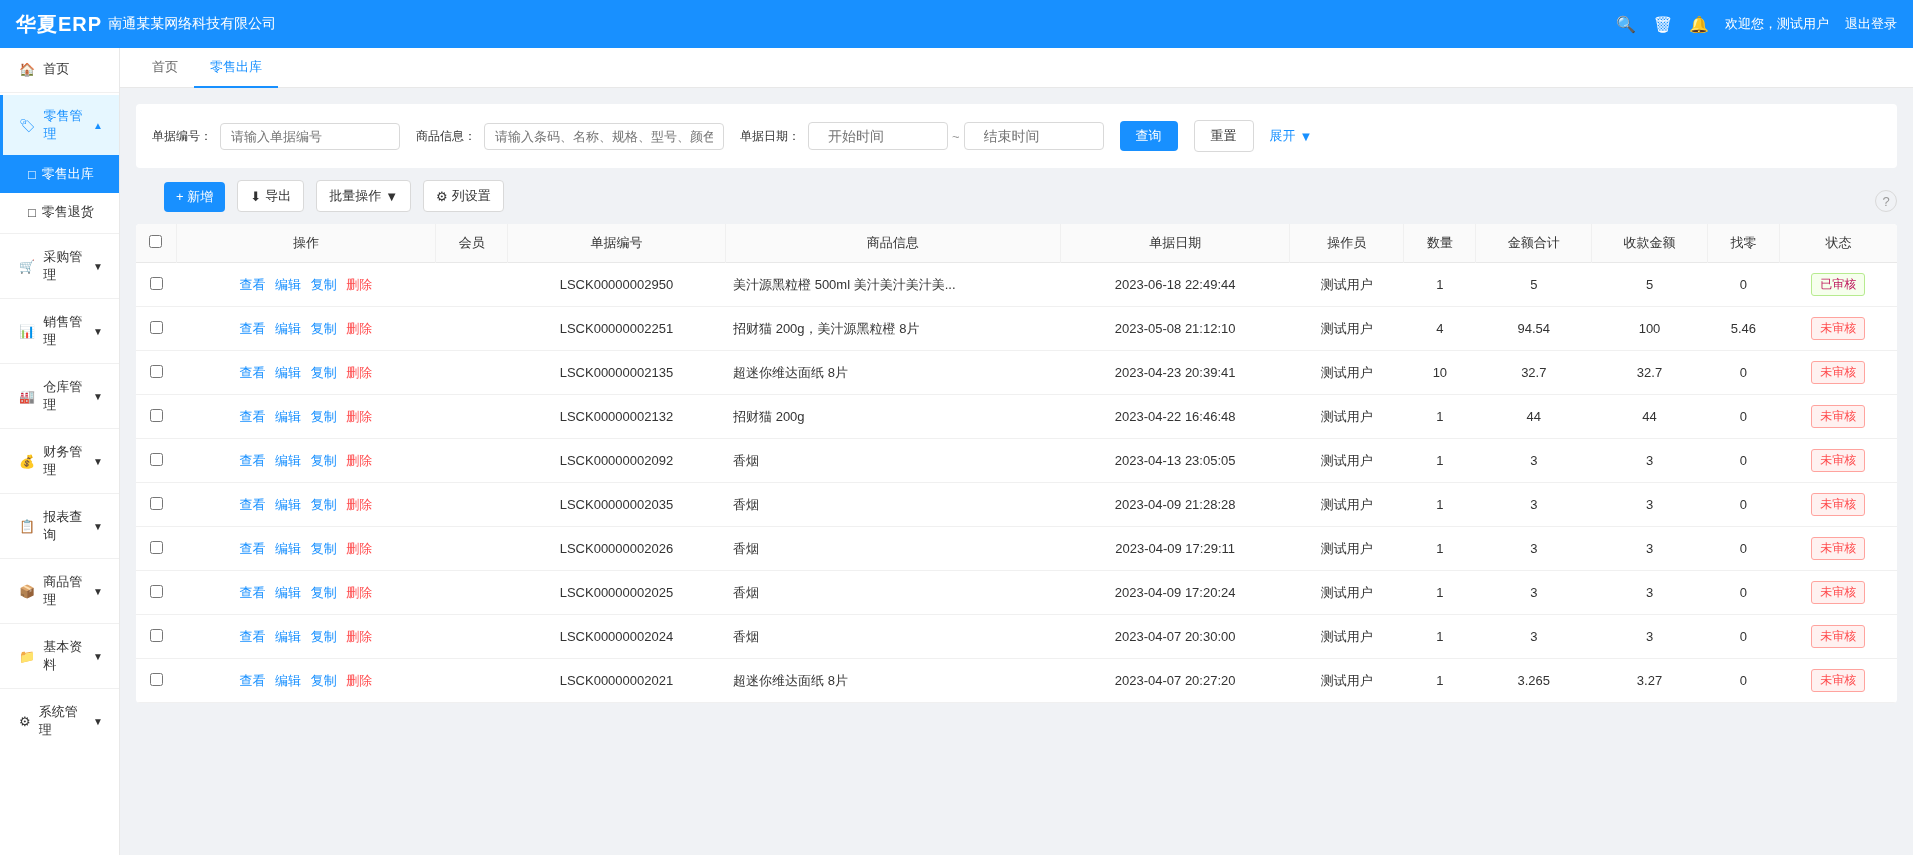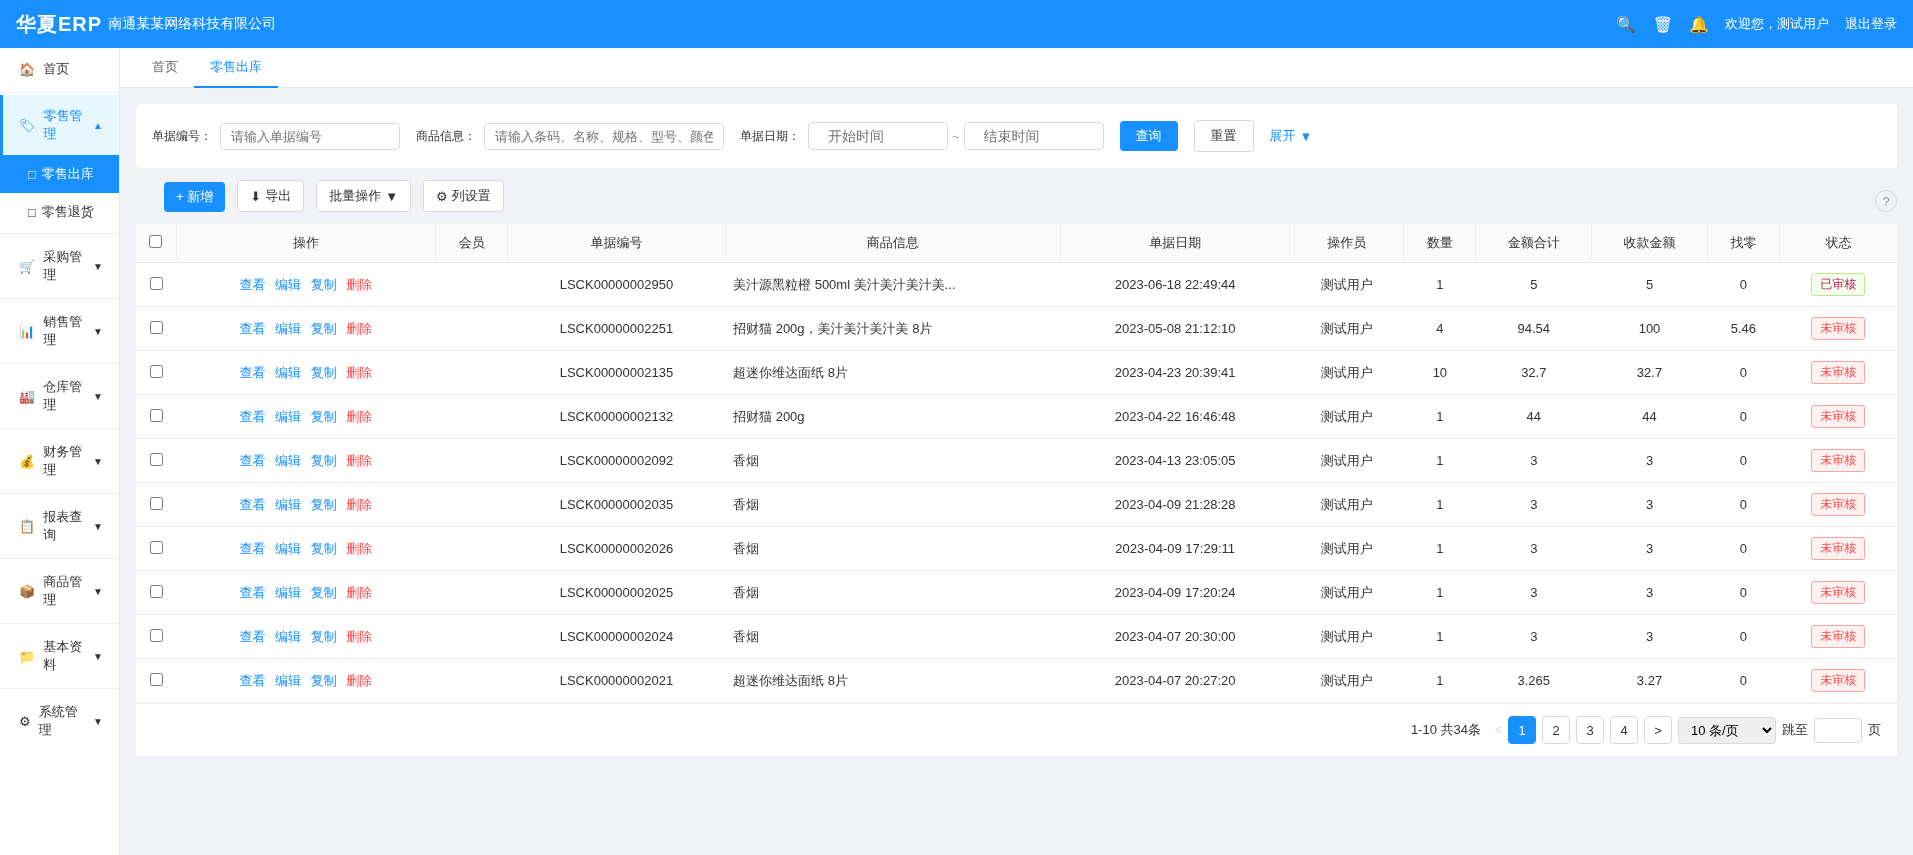--- a/index.html
+++ b/index.html
@@ -503,21 +503,21 @@
       <input type="checkbox" style="">
     </td>
     <td>
       <a class="action-link">查看</a>
       <a class="action-link">编辑</a>
       <a class="action-link">复制</a>
       <a class="action-link delete">删除</a>
     </td>
     <td></td>
     <td>LSCK00000002251</td>
-    <td style="text-align:left; max-width:200px; overflow:hidden; text-overflow:ellipsis; white-space:nowrap;">招财猫 200g，美汁美汁美汁美 8片</td>
+    <td style="text-align:left; max-width:200px; overflow:hidden; text-overflow:ellipsis; white-space:nowrap;">招财猫 200g，美汁源黑粒橙 8片</td>
     <td>2023-05-08 21:12:10</td>
     <td>测试用户</td>
     <td>4</td>
     <td>94.54</td>
     <td>100</td>
     <td>5.46</td>
     <td>
       <span class="status-badge status-pending">未审核</span>
     </td>
   </tr>
@@ -701,34 +701,17 @@
     <td>3.265</td>
     <td>3.27</td>
     <td>0</td>
     <td>
       <span class="status-badge status-pending">未审核</span>
     </td>
   </tr>
             </tbody>
         </table>
 
-        <div class="pagination">
-          <span class="pagination-info">1-10 共34条</span>
-          <span style="color:#d9d9d9; font-size:12px;">&lt;</span>
-          <div class="page-btn active">1</div>
-          <div class="page-btn">2</div>
-          <div class="page-btn">3</div>
-          <div class="page-btn">4</div>
-          <div class="page-btn">&gt;</div>
-          <select class="page-size-select">
-            <option>10 条/页</option>
-            <option>20 条/页</option>
-            <option>50 条/页</option>
-          </select>
-          <span class="goto-label">跳至</span>
-          <input class="goto-input" type="text" style="">
-          <span class="goto-label">页</span>
-        </div>
       </div>
 
     </div>
   </div>
 </div>
 
 </body></html>

